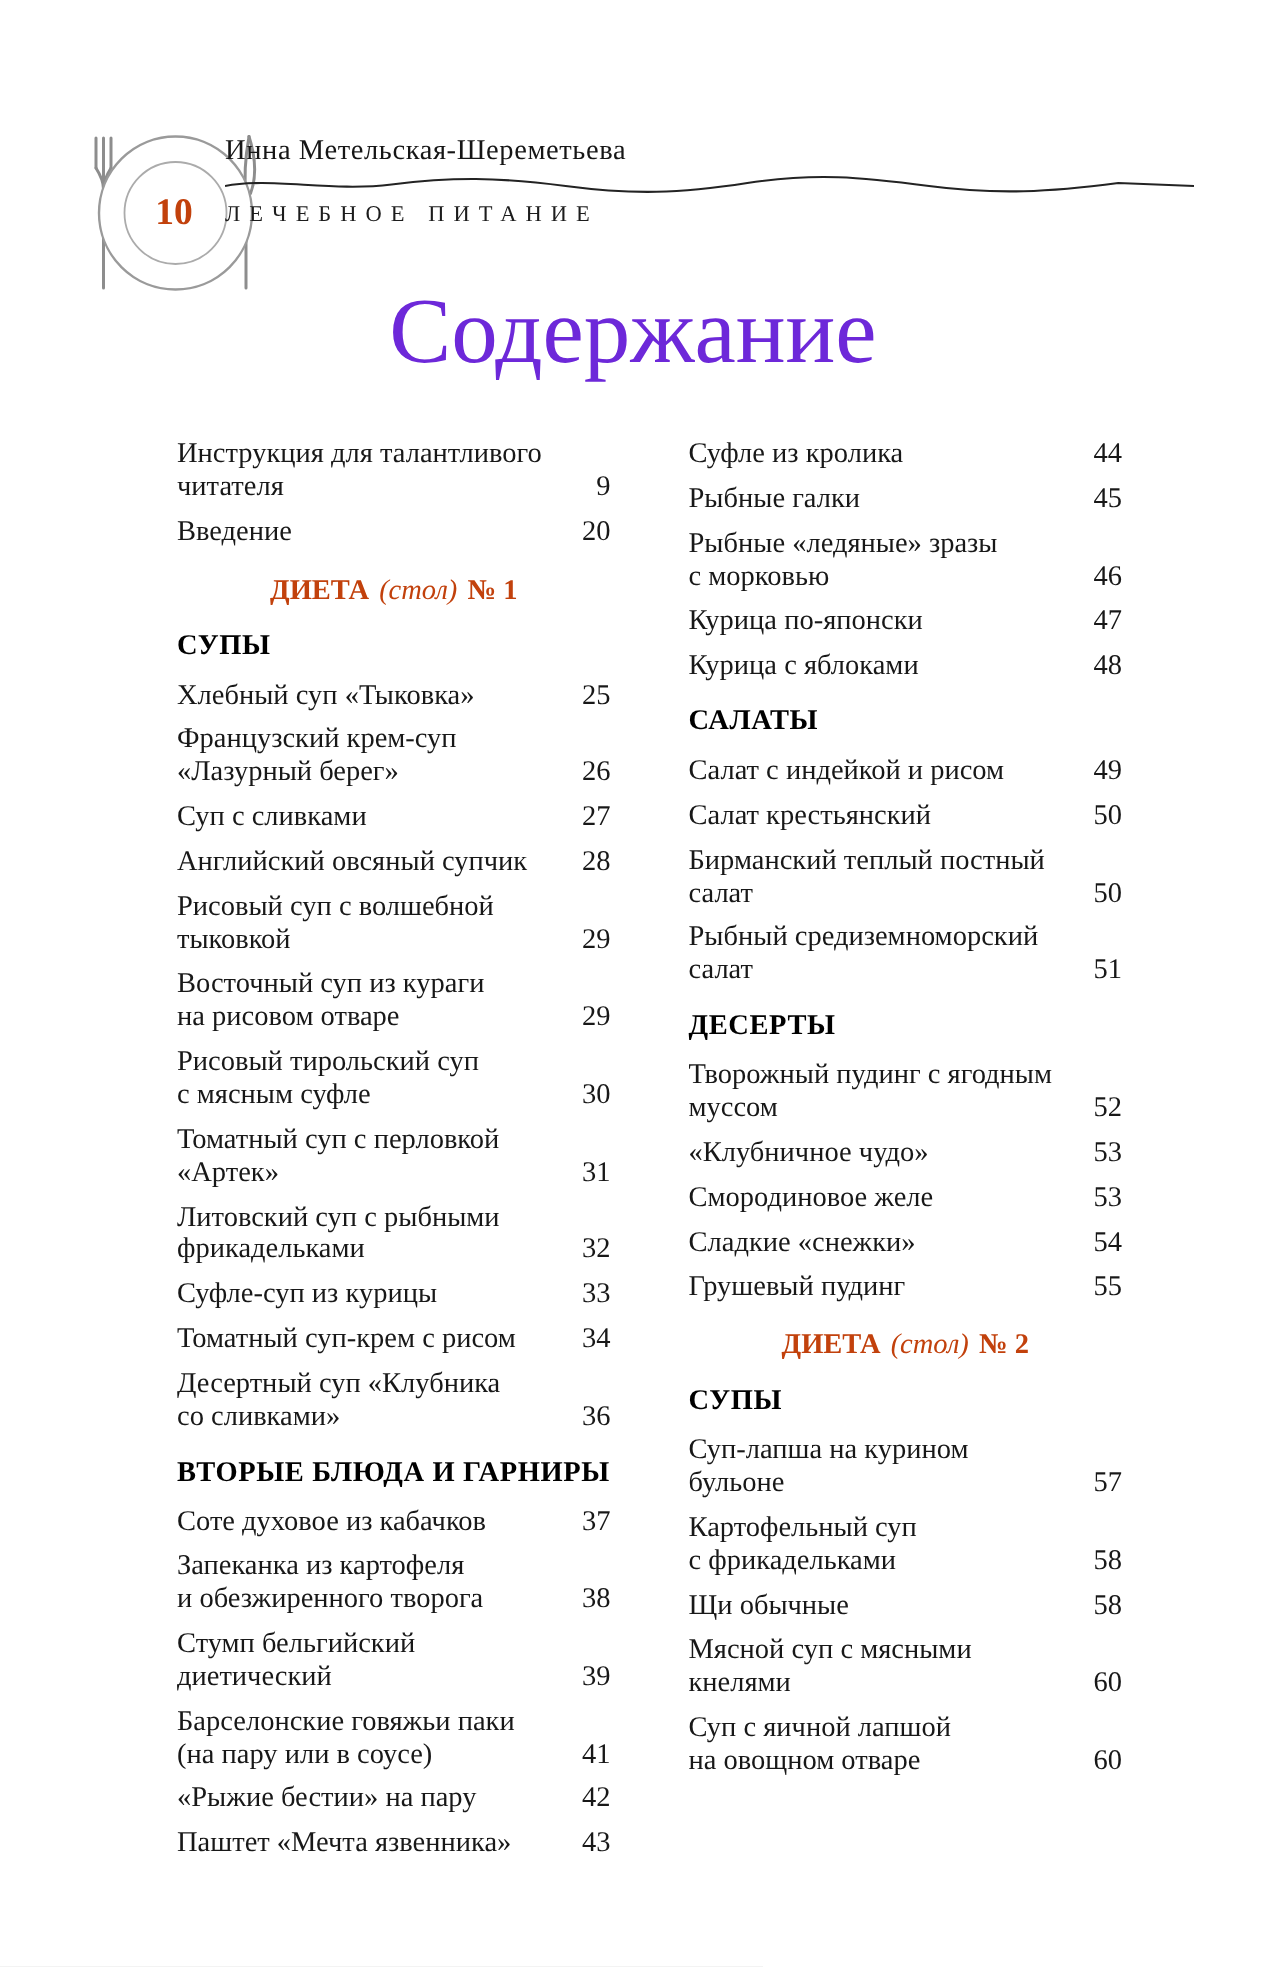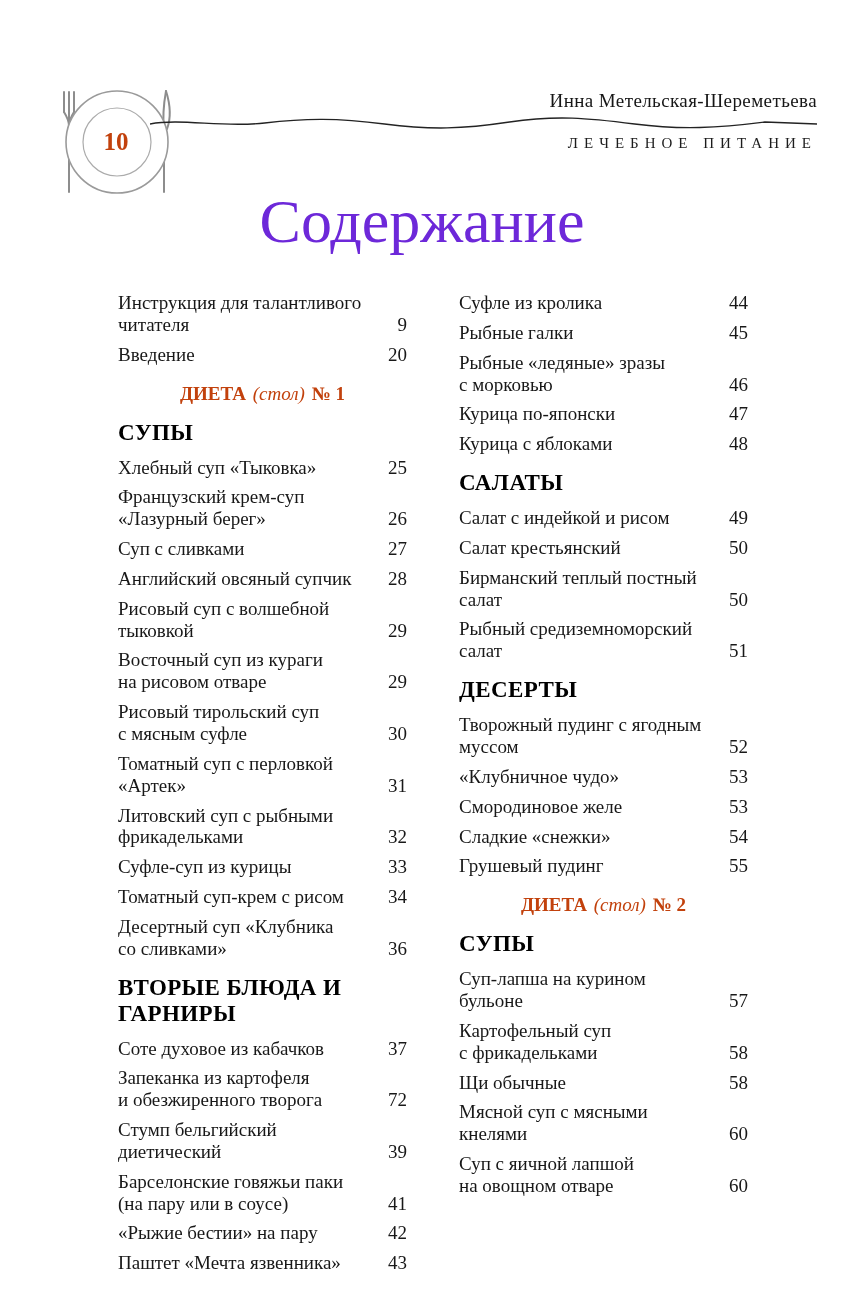--- a/index.html
+++ b/index.html
@@ -24,34 +24,33 @@
     width: 122px; height: 112px;
   }
   .plate svg { position: absolute; left: 0; top: 0; }
   .plate .page-num {
     position: absolute; left: 0; top: 0; width: 122px; height: 112px;
     display: flex; align-items: center; justify-content: center;
     font-size: 25px; font-weight: bold; color: #c2410c;
     padding-right: 2px;
   }
   .header-text {
-    position: absolute; left: 150px; right: 27px; top: 6px;
-    text-align: right;
+    position: absolute; left: 150px; right: 48px; top: 6px;
+    text-align: left;
   }
   .author {
     font-size: 19px;
     letter-spacing: 0.4px;
     color: #161616;
   }
   .wave { display: block; width: 100%; height: 16px; margin: 3px 0 4px 0; }
   .series {
     font-size: 15px;
     letter-spacing: 6px;
     color: #1c1c1c;
-    padding-left: 45px;
   }
 
   
   .book-title {
     position: absolute; top: 186px; left: 0; width: 100%;
     text-align: center;
     font-size: 62px;
     font-weight: 400;
     color: #6d28d9;
   }
@@ -70,21 +69,21 @@
     display: flex;
     align-items: flex-end;
     margin-bottom: 8px;
     font-size: 19px;
     line-height: 1.15;
   }
   .entry-title { flex: 1; white-space: pre-line; }
   .entry-page { margin-left: 10px; white-space: nowrap; }
 
   .section-heading {
-    font-size: 23px;
+    font-size: 19px;
     font-weight: bold;
     letter-spacing: 0.4px;
     margin: 15px 0 11px 0;
     color: #000;
   }
   .diet-heading {
     font-size: 19px;
     font-weight: bold;
     text-align: center;
     margin: 17px 0 13px 0;
@@ -198,21 +197,21 @@
           <span class="entry-page">36</span>
         </div>
         <div class="section-heading">ВТОРЫЕ БЛЮДА И ГАРНИРЫ</div>
         <div class="entry">
           <span class="entry-title">Соте духовое из кабачков</span>
           <span class="entry-page">37</span>
         </div>
         <div class="entry">
           <span class="entry-title">Запеканка из картофеля
 и обезжиренного творога</span>
-          <span class="entry-page">72</span>
+          <span class="entry-page">38</span>
         </div>
         <div class="entry">
           <span class="entry-title">Стумп бельгийский
 диетический</span>
           <span class="entry-page">39</span>
         </div>
         <div class="entry">
           <span class="entry-title">Барселонские говяжьи паки
 (на пару или в соусе)</span>
           <span class="entry-page">41</span>

